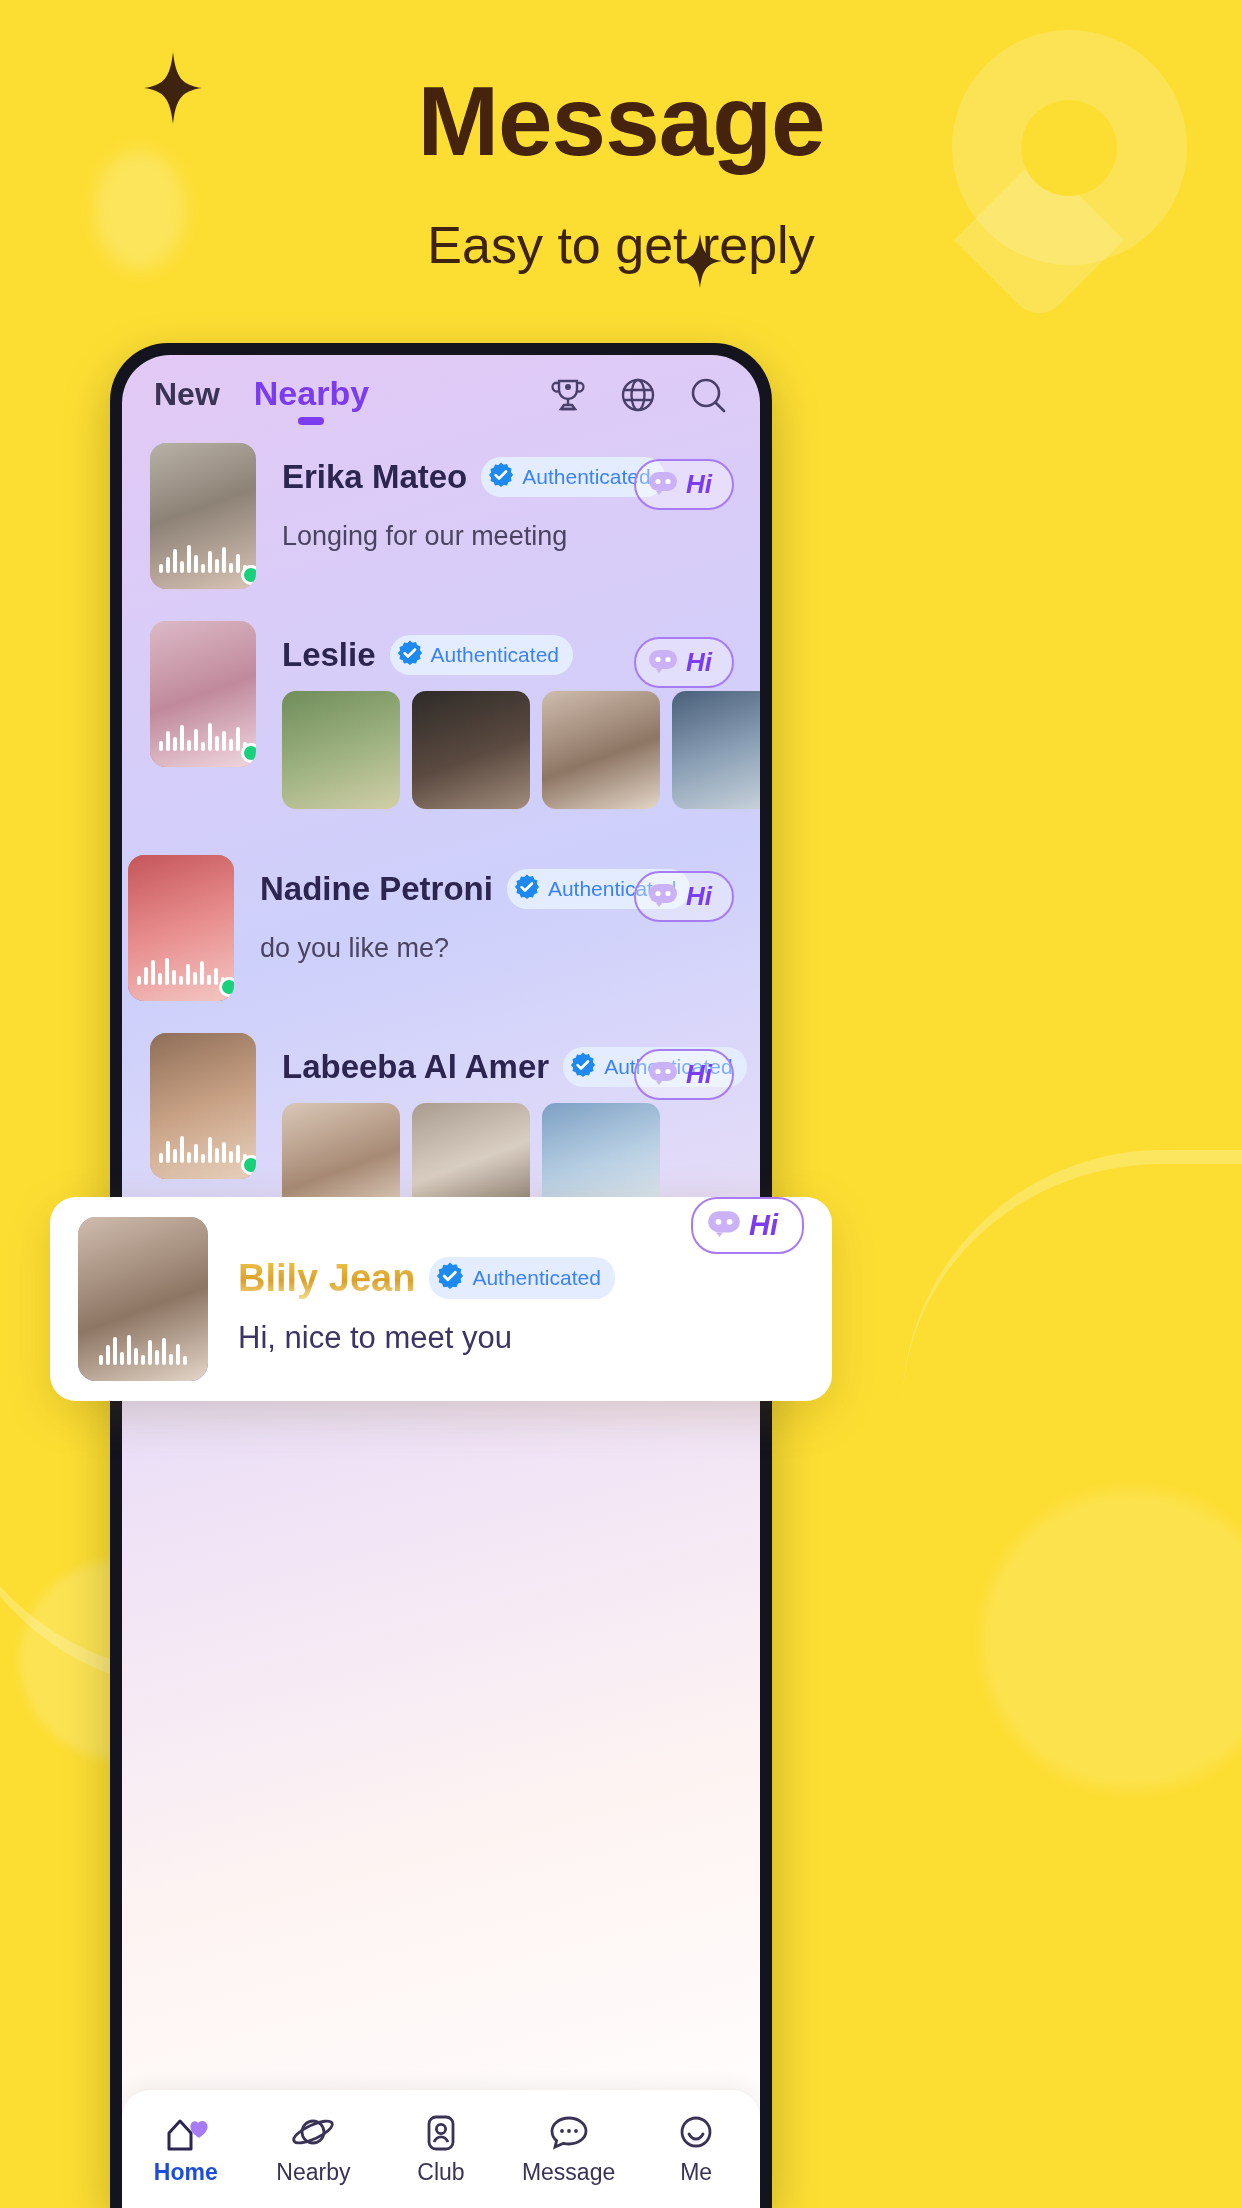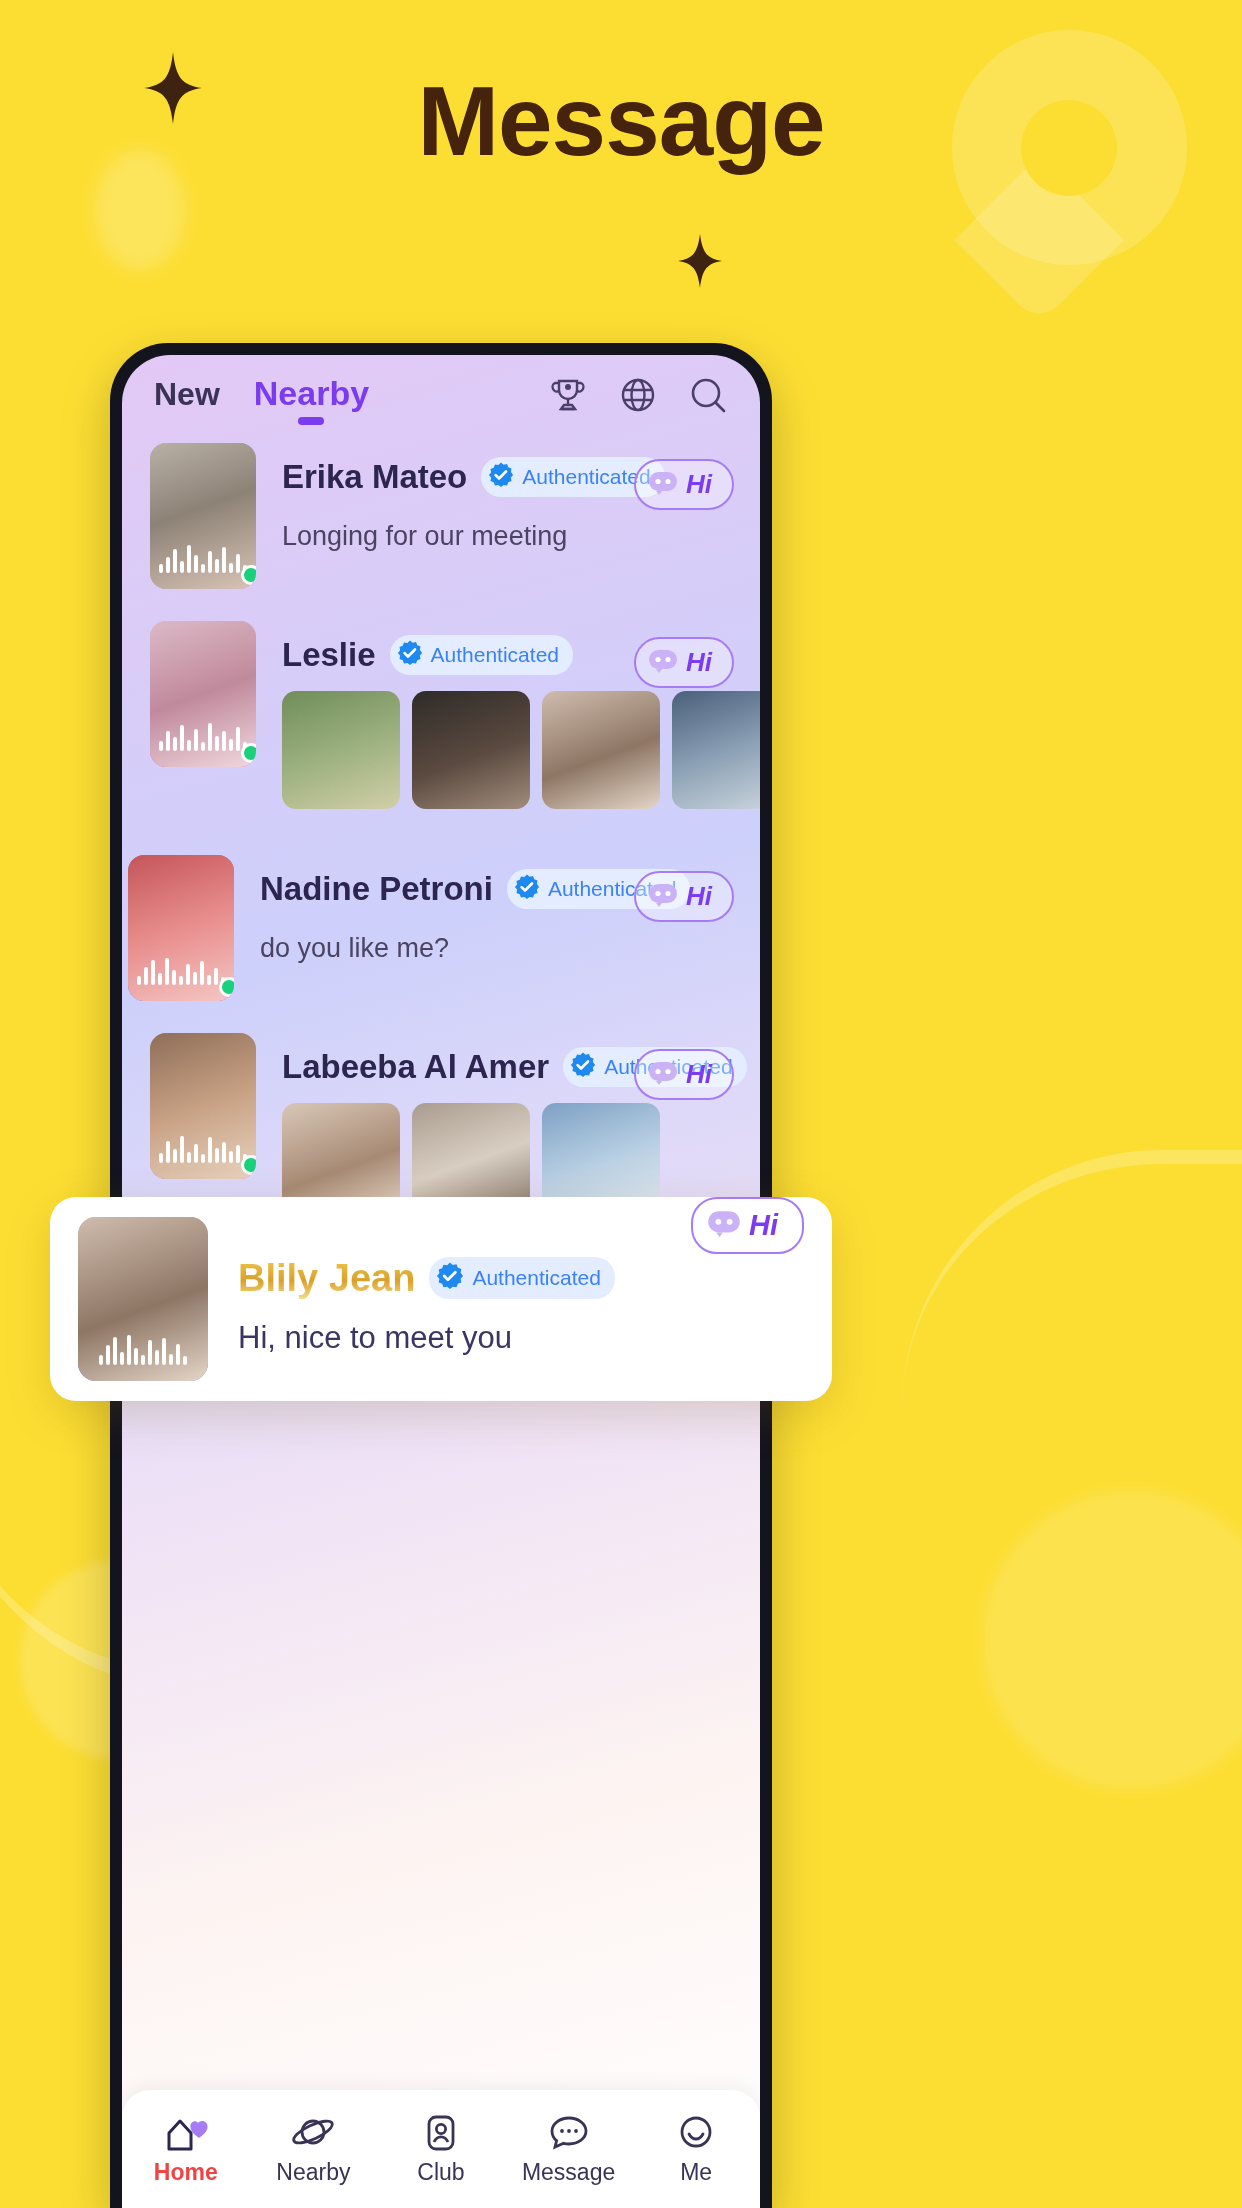--- a/index.html
+++ b/index.html
@@ -140,21 +140,21 @@
 
   
   .bottomnav {
     position:absolute; left:0; right:0; bottom:0; height:118px;
     background:#fff; border-radius:28px 28px 0 0;
     display:flex; align-items:center; box-shadow:0 -4px 20px rgba(0,0,0,0.06);
   }
   .navitem { flex:1; text-align:center; }
   .navitem svg { display:block; margin:0 auto 6px; }
   .navitem .nl { font-size:23px; color:#3A3356; font-weight:500; }
-  .navitem.active .nl { color:#ef4444; font-weight:bold; }
+  .navitem.active .nl { color:#1d4ed8; font-weight:bold; }
 
   
   .overlay {
     position:absolute; left:50px; top:1197px; width:782px; height:204px;
     background:#ffffff; border-radius:26px;
     box-shadow:0 14px 46px rgba(120,90,20,0.20);
     display:flex; align-items:center; padding:0 28px 0 28px;
     z-index:9;
   }
   .overlay .avatar { width:130px; height:164px; border-radius:18px; }
@@ -198,20 +198,21 @@
     </svg>
 </div>
 <div class="spark" style="left:678px; top:234px;">
   <svg width="44" height="54" viewBox="0 0 44 54">
       <path d="M22 0 C24.5 19 29 24.5 44 27 C29 29.5 24.5 35 22 54 C19.5 35 15 29.5 0 27 C15 24.5 19.5 19 22 0 Z" fill="#3E2410"></path>
     </svg>
 </div>
 
 <div class="headline-wrap">
   <div class="headline">Message</div>
+  <div class="subhead">Easy to get reply</div>
 </div>
 
 <div class="phone">
   <div class="screen">
 
 
     <div class="apphead">
       <div class="tabs">
         <div class="tab">New</div>
         <div class="tab active">Nearby</div>

